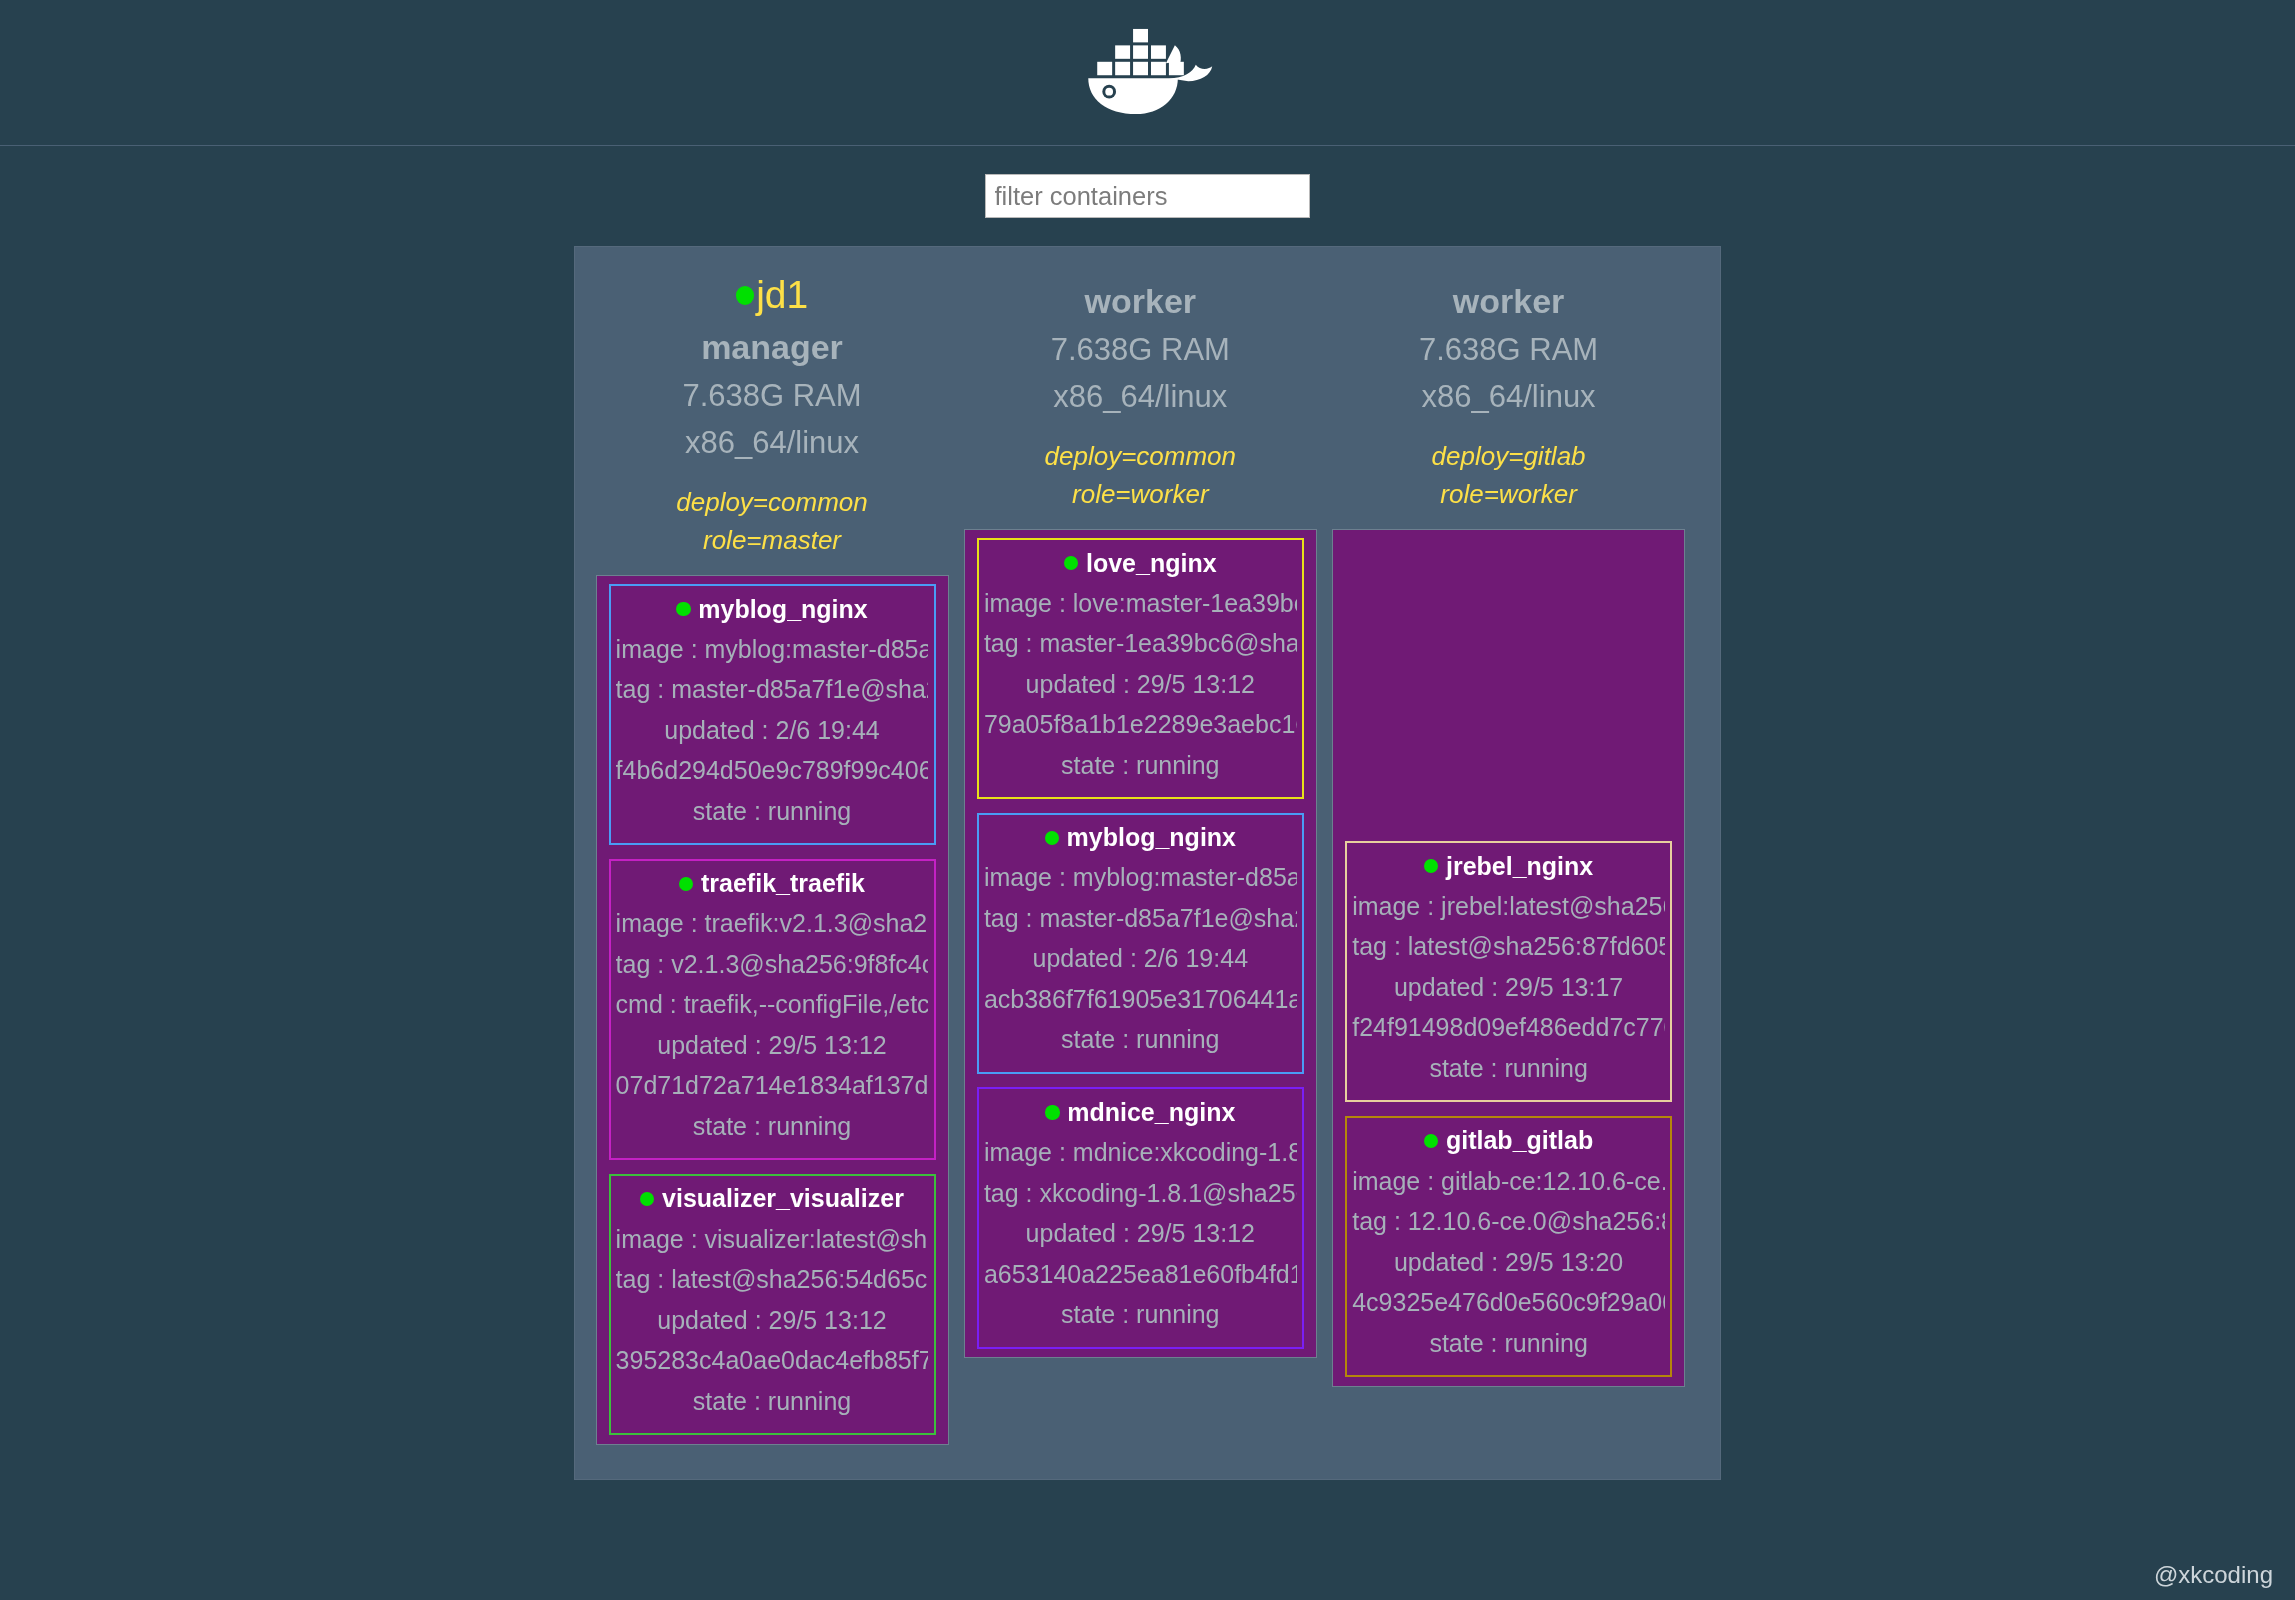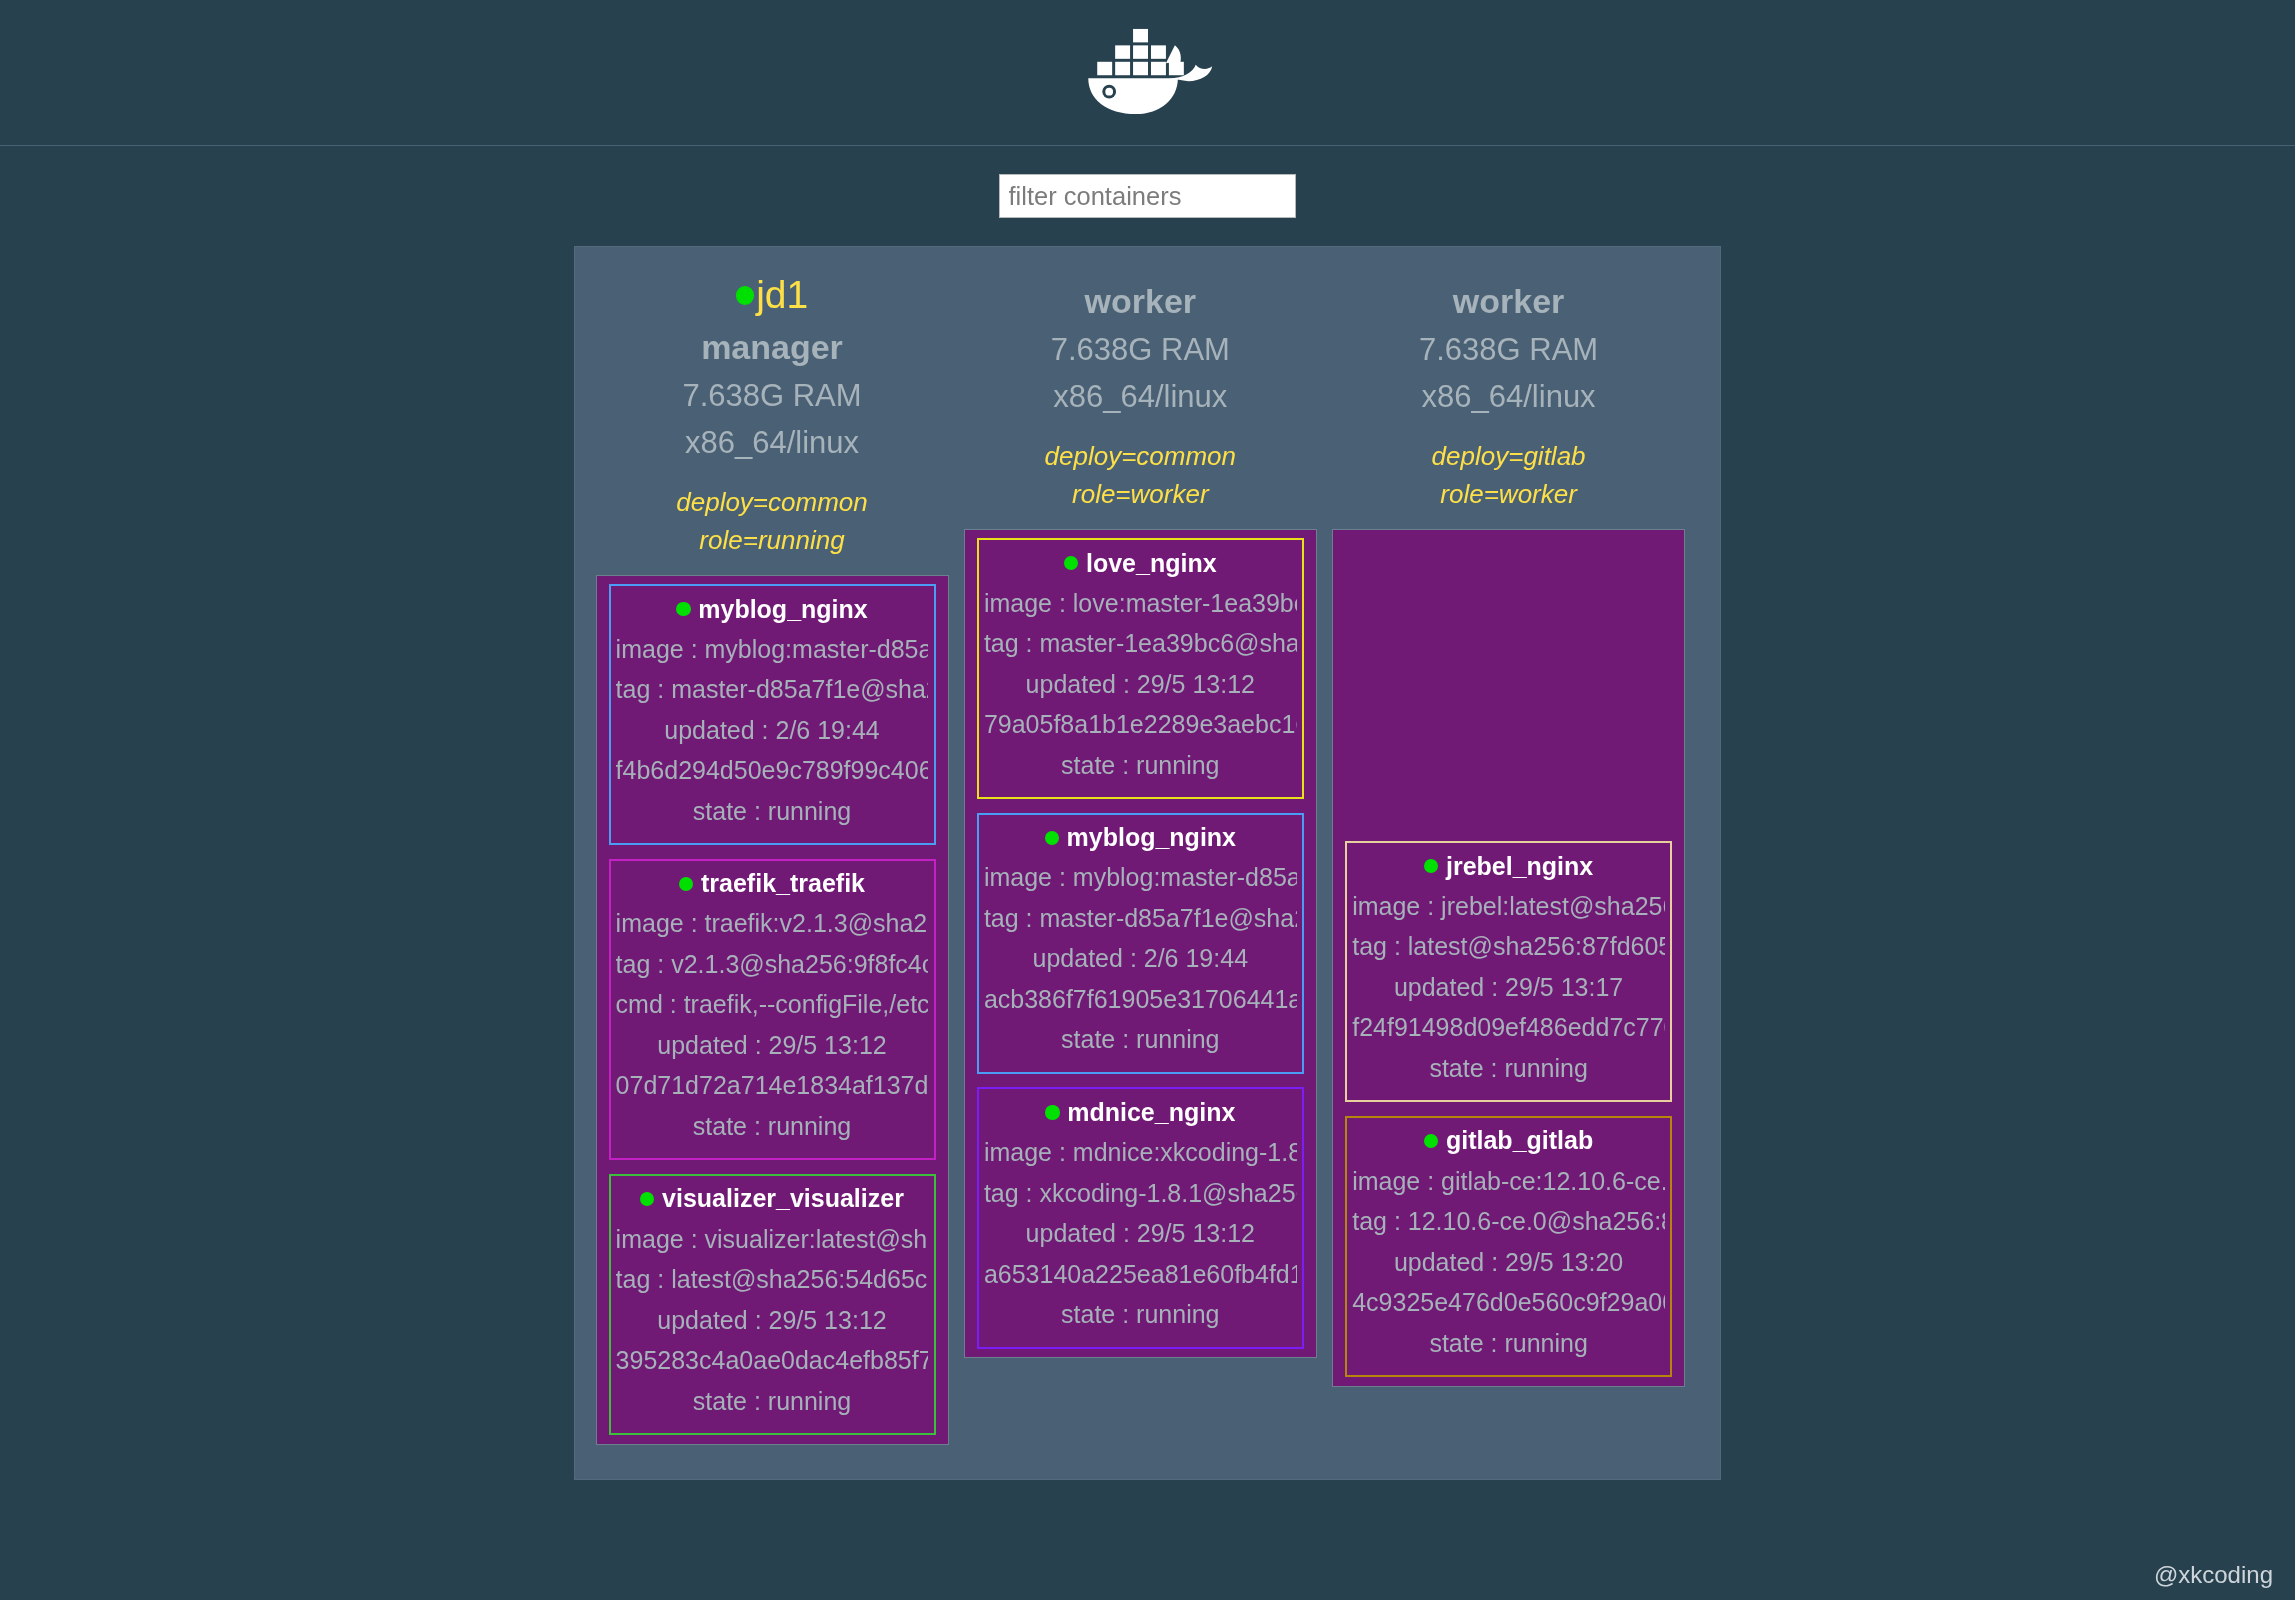--- a/index.html
+++ b/index.html
@@ -19,21 +19,21 @@
     box-sizing: border-box;
   }
   .logo { width: 150px; height: 112px; display:block; }
 
   
   .filterbar {
     height: 100px;
     display: flex; align-items: center; justify-content: center;
   }
   .filter-input {
-    width: 297px; height: 44px;
+    width: 325px; height: 44px;
     font-size: 25.5px;
     font-family: "Liberation Sans", sans-serif;
     color: #333;
     background: #ffffff;
     border: 0.8px solid #b9b9b9;
     padding: 0 8.5px;
     box-sizing: border-box;
     outline: none;
   }
   .filter-input::placeholder { color: #7c7c7c; opacity: 1; }
@@ -148,21 +148,21 @@
           <div class="node-head">
             <div class="node-title">
               <span class="status-dot"></span>
               <span>jd1</span>
             </div>
             <div class="node-role">manager</div>
             <div class="node-spec">7.638G RAM</div>
             <div class="node-spec">x86_64/linux</div>
             <div class="node-labels">
               <div>deploy=common</div>
-              <div>role=running</div>
+              <div>role=master</div>
             </div>
           </div>
           <div class="node-body">
             <div class="container-card" style="border-color: rgb(74, 156, 245);">
               <div class="card-title">
                 <span class="status-dot" style="background: rgb(0, 224, 0);"></span>
                 <span>myblog_nginx</span>
               </div>
               <div class="card-row">image : myblog:master-d85a7f1e@sha256</div>
               <div class="card-row">tag : master-d85a7f1e@sha256:0a1f</div>

